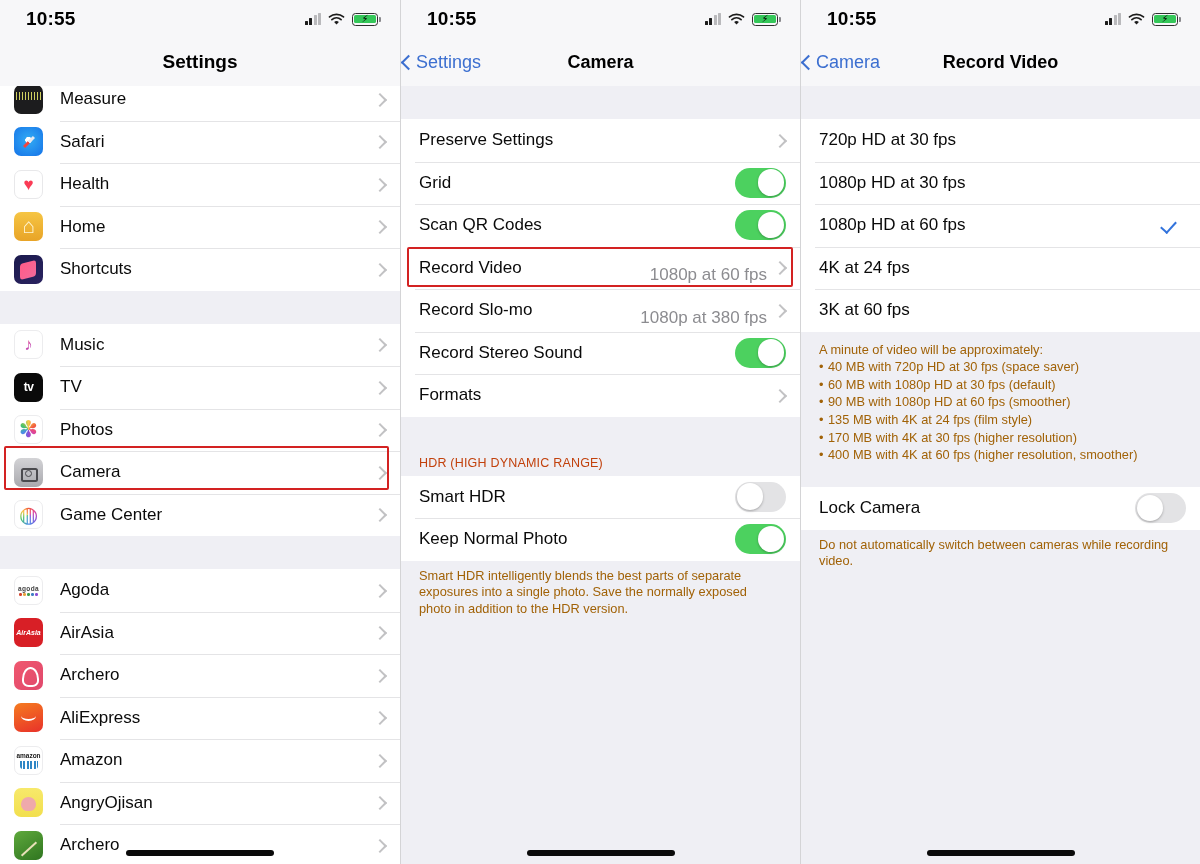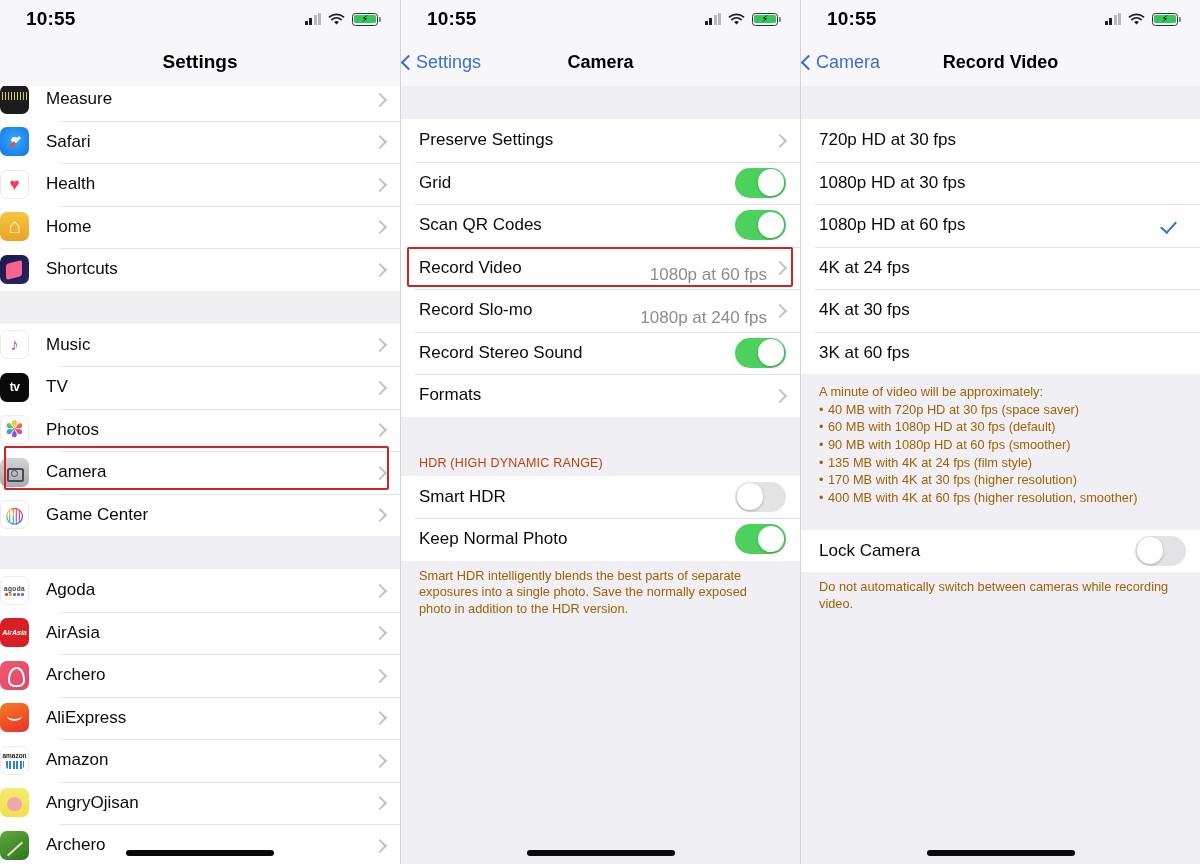--- a/index.html
+++ b/index.html
@@ -46,21 +46,21 @@
   .chev-left { width:11px; height:18px; position:relative; flex:0 0 auto; }
   .chev-left::before { content:""; position:absolute; left:2px; top:3.6px; width:9px; height:9px;
       border-left:2.6px solid #3c6fd0; border-bottom:2.6px solid #3c6fd0; transform:rotate(45deg); }
   .navbar.plain { justify-content:center; }
   .navbar.plain .nav-title { font-size:19px; }
 
   
   .body { height: calc(864px - 86px); overflow:hidden; background:#efeff4; position:relative; }
   .gap { background:#efeff4; }
   .group { background:#ffffff; }
-  .row { display:flex; align-items:center; height:42.5px; 
+  .row { display:flex; align-items:center; height:42.5px; padding-left:14px;
          background:#fff; position:relative; }
   .row + .row::before { content:""; position:absolute; left:60px; right:0; top:0;
          height:1px; background:#e4e4e6; }
   .row.norow-icon + .row.norow-icon::before { left:14px; }
   .row.norow-icon { padding-left:18px; }
   .label { font-size:17px; color:#0a0a0a; }
   .value { margin-left:auto; font-size:17px; color:#8c8c90; padding-right:8px;margin-top:15px; }
   .chev { width:9px; height:15px; position:relative; margin-right:16px; flex:0 0 auto; }
   .chev::before { content:""; position:absolute; left:0; top:3px; width:8px; height:8px;
       border-right:2px solid #c2c2c4; border-top:2px solid #c2c2c4; transform:rotate(45deg); }
@@ -348,21 +348,21 @@
               <span class="knob"></span>
             </span>
         </div>
         <div class="row norow-icon">
           <span class="label">Record Video</span>
           <span class="value">1080p at 60 fps</span>
           <span class="chev"></span>
         </div>
         <div class="row norow-icon">
           <span class="label">Record Slo-mo</span>
-          <span class="value">1080p at 240 fps</span>
+          <span class="value">1080p at 380 fps</span>
           <span class="chev"></span>
         </div>
         <div class="row norow-icon">
           <span class="label">Record Stereo Sound</span>
           <span class="toggle on">
               <span class="knob"></span>
             </span>
         </div>
         <div class="row norow-icon">
           <span class="label">Formats</span>
@@ -430,23 +430,20 @@
         </div>
         <div class="row norow-icon">
           <span class="label">1080p HD at 30 fps</span>
         </div>
         <div class="row norow-icon">
           <span class="label">1080p HD at 60 fps</span>
           <span class="check"></span>
         </div>
         <div class="row norow-icon">
           <span class="label">4K at 24 fps</span>
-        </div>
-        <div class="row norow-icon">
-          <span class="label">4K at 30 fps</span>
         </div>
         <div class="row norow-icon">
           <span class="label">3K at 60 fps</span>
         </div>
       </div>
       <div class="footnote tight" style="padding-top:9px;">
         <div>A minute of video will be approximately:</div>
         <ul>
           <li>40 MB with 720p HD at 30 fps (space saver)</li>
           <li>60 MB with 1080p HD at 30 fps (default)</li>

